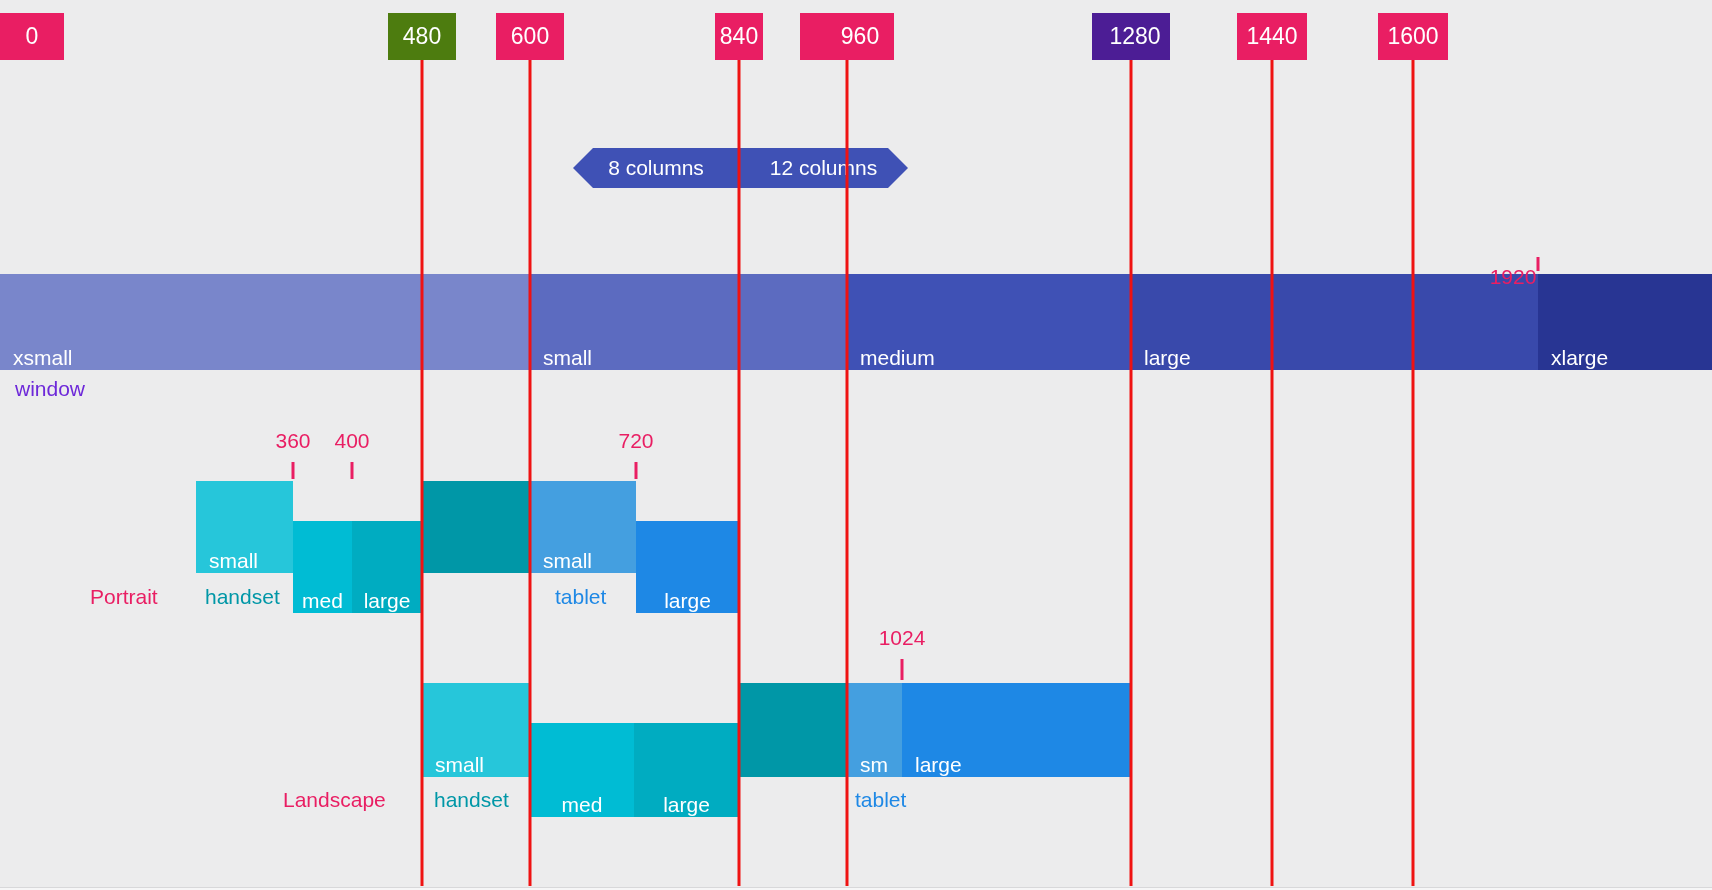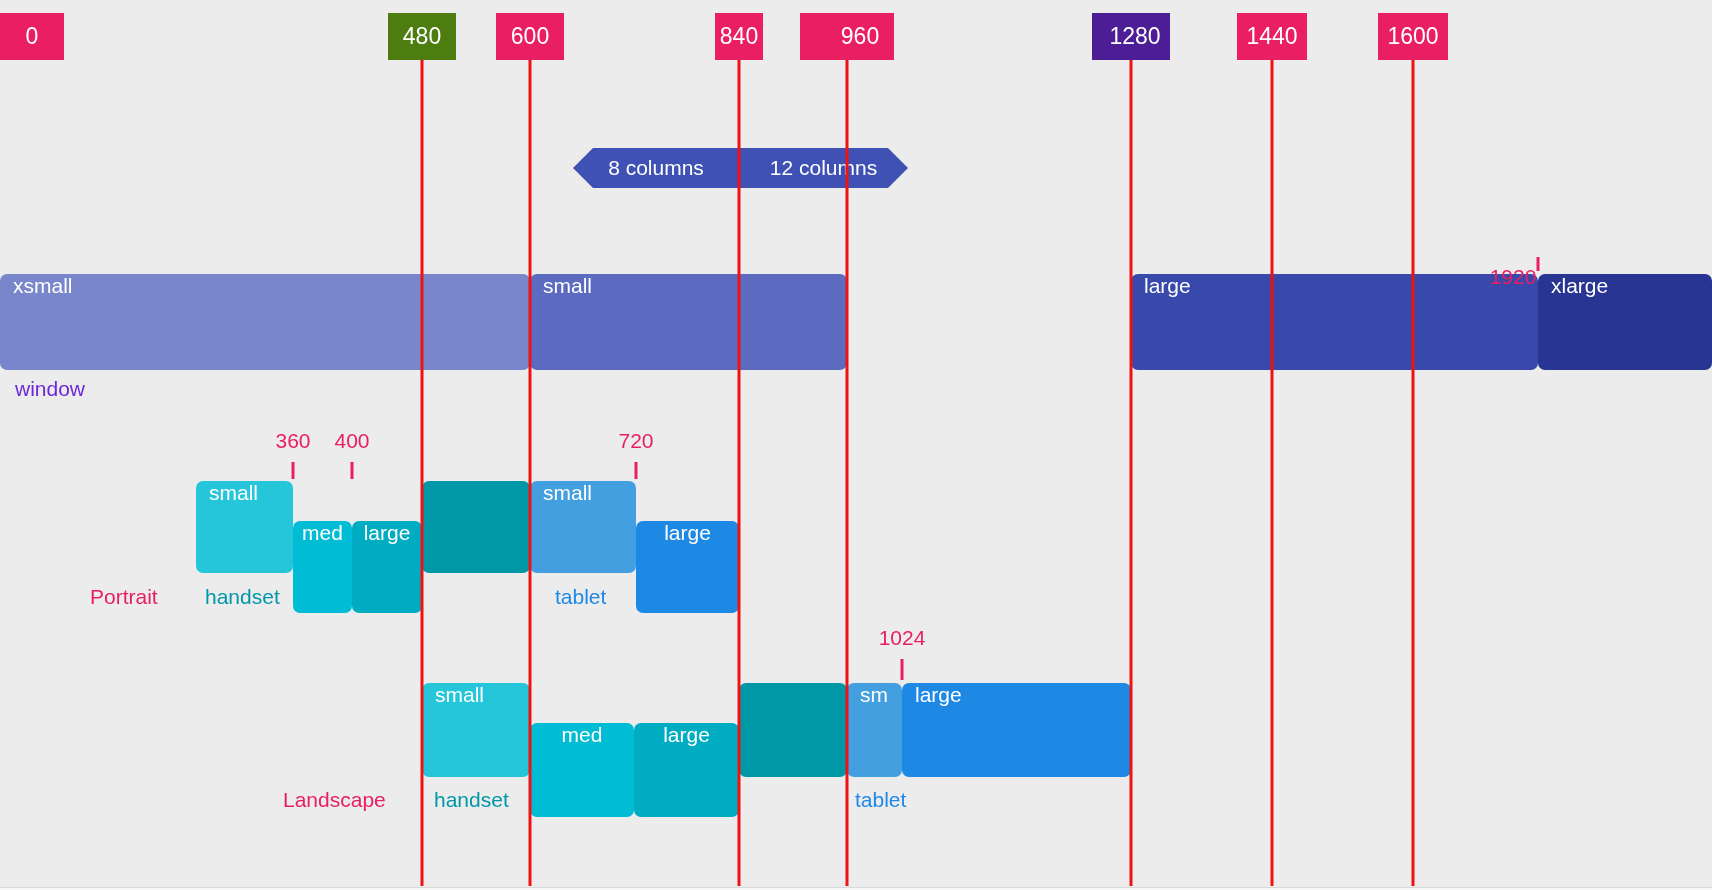--- a/index.html
+++ b/index.html
@@ -26,22 +26,22 @@
     position:absolute;top:148px;height:40px;z-index:3;background:#3F51B5;
     display:flex;align-items:center;color:#fff;font-size:21px;
   }
   .chip-left-arrow{clip-path:polygon(20px 0,100% 0,100% 100%,20px 100%,0 50%);}
   .chip-both-arrows{clip-path:polygon(20px 0,calc(100% - 20px) 0,100% 50%,calc(100% - 20px) 100%,20px 100%,0 50%);}
   .chip-label{display:flex;align-items:center;justify-content:center;height:100%;}
   .chip-single-label{flex:1;padding-left:20px;justify-content:center;display:flex;align-items:center;height:100%;}
   .chip-right-label{flex:1;}
   
   .seg{
-    position:absolute;z-index:2;display:flex;align-items:flex-start;
-    color:#fff;font-size:21px;border-radius:7px;
+    position:absolute;z-index:2;display:flex;align-items:flex-end;
+    color:#fff;font-size:21px;
   }
   .seg.left-label{justify-content:flex-start;}
   .seg.left-label .seg-label{padding-left:13px;}
   .seg.center-label{justify-content:center;margin-top:40px;}
   .win-seg{top:274px;height:96px;}
   .win-seg .seg-label{padding-left:15px;}
   .p-seg{top:481px;height:92px;}
   .l-seg{top:683px;height:94px;}
   
   .caption{position:absolute;z-index:4;font-size:21px;white-space:nowrap;}
@@ -102,20 +102,23 @@
   <div class="pink-tick" style="left: 902px; top: 659px; height: 21px;"></div>
   <div class="pink-tick-label" style="left: 1513px; top: 227px; margin-top: 38px;">1920</div>
   <div class="pink-tick" style="left: 1538px; top: 257px; height: 14px;"></div>
 
   <div class="seg win-seg left-label" style="left: 0px; width: 530px; background: rgb(121, 134, 203);">
     <span class="seg-label">xsmall</span>
   </div>
   <div class="seg win-seg left-label" style="left: 530px; width: 317px; background: rgb(92, 107, 192);">
     <span class="seg-label">small</span>
   </div>
+  <div class="seg win-seg left-label" style="left: 847px; width: 284px; background: rgb(63, 81, 181);">
+    <span class="seg-label">medium</span>
+  </div>
   <div class="seg win-seg left-label" style="left: 1131px; width: 407px; background: rgb(57, 73, 171);">
     <span class="seg-label">large</span>
   </div>
   <div class="seg win-seg left-label" style="left: 1538px; width: 174px; background: rgb(40, 53, 147);">
     <span class="seg-label">xlarge</span>
   </div>
   <div class="caption caption-window">window</div>
 
   <div class="seg p-seg left-label" style="left: 196px; width: 97px; background: rgb(38, 198, 218);">
     <span class="seg-label">small</span>

